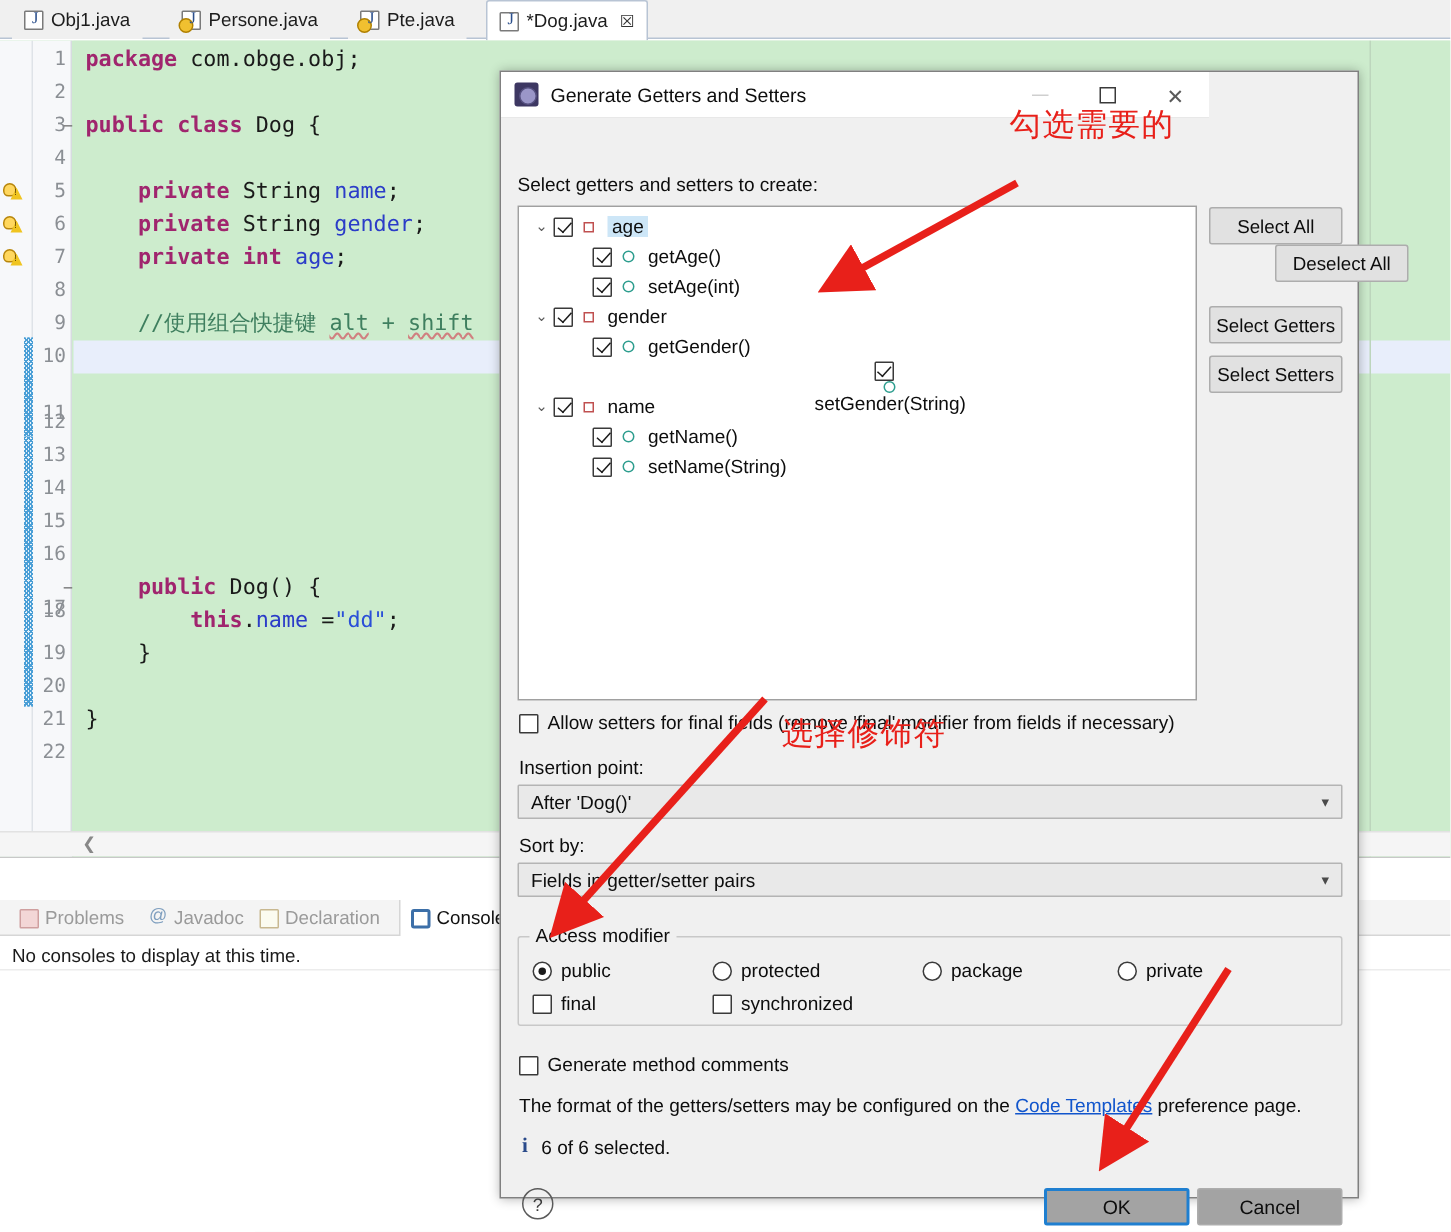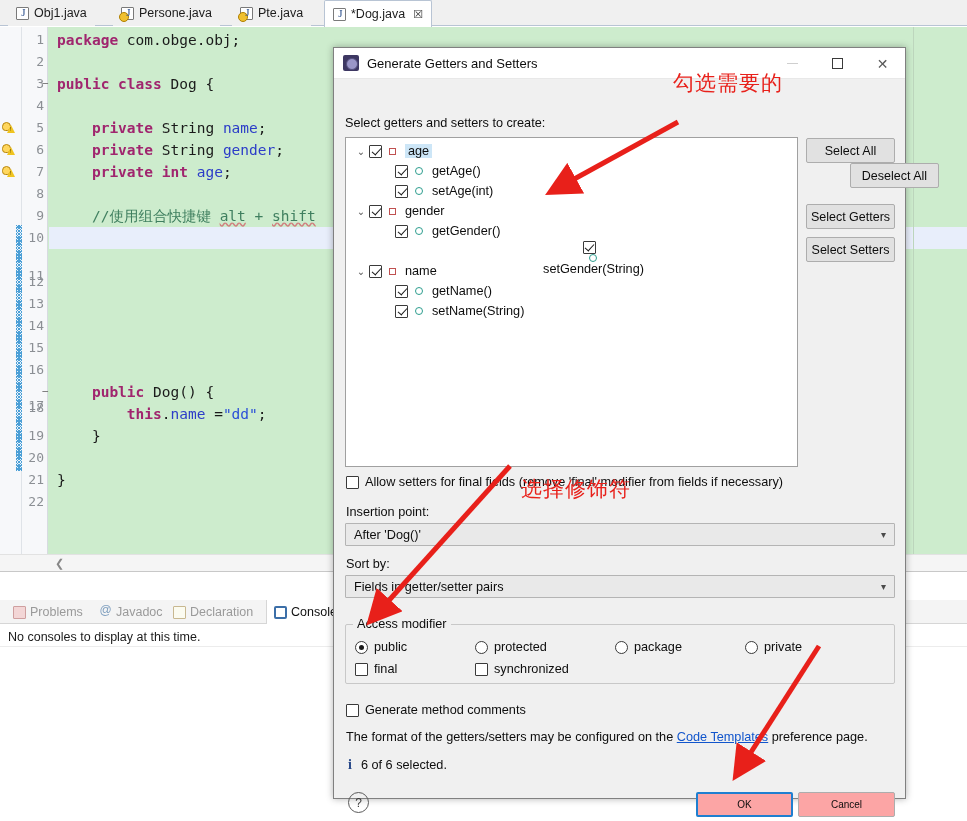--- a/index.html
+++ b/index.html
@@ -161,21 +161,21 @@
   .viewsep { position: absolute; left: 0; top: 46px; width: 967px; height: 1px; background: #ececec; }
 
   
   .dialog {
     position: absolute; left: 333px; top: 47px; width: 573px; height: 752px;
     background: #f0f0f0;
     border: 1px solid #808080;
     box-shadow: 0 0 7px rgba(0,0,0,0.30);
   }
   .dlg-title {
-    position: absolute; left: 0; top: 0; width: 571px; height: 31px;
+    position: absolute; left: 0; top: 0; width: 472px; height: 31px;
     background: #ffffff; border-bottom: 1px solid #e8e8e8;
     display: flex; align-items: center;
   }
   .dlg-ico {
     width: 16px; height: 16px; margin-left: 9px; margin-right: 8px;
     background: #3d3762; border-radius: 2px; position: relative; flex: 0 0 auto;
   }
   .dlg-ico::after {
     content: ""; position: absolute; left: 3px; top: 3px; width: 10px; height: 10px;
     border-radius: 50%; background: #9a96c8; border: 1.5px solid #55507f;
@@ -272,22 +272,22 @@
   .i-glyph { font-family: "Liberation Serif", serif; font-weight: bold;
              font-size: 14px; color: #2a4a8a; }
   .helpbtn {
     position: absolute; left: 14px; top: 713px; width: 21px; height: 21px;
     border: 1.3px solid #5a5a5a; border-radius: 50%;
     display: flex; align-items: center; justify-content: center;
     font-size: 12px; color: #3a3a3a;
   }
   .dlgbtn {
     position: absolute; top: 713px; width: 97px; height: 25px;
-    background: #fca5a5; border: 1px solid #adadad; border-radius: 2px;
-    font-size: 10px; color: #0d0d0d;
+    background: #a3a3a3; border: 1px solid #adadad; border-radius: 2px;
+    font-size: 13px; color: #0d0d0d;
     display: flex; align-items: center; justify-content: center;
   }
   .dlgbtn.default { border: 2px solid #1f7fd0; }
   .link { color: #1155cc; text-decoration: underline; }
 
   
   .anno {
     position: absolute; color: #e8201a; font-size: 21px;
     font-family: "DejaVu Sans", sans-serif; white-space: nowrap;
     letter-spacing: 1px;

